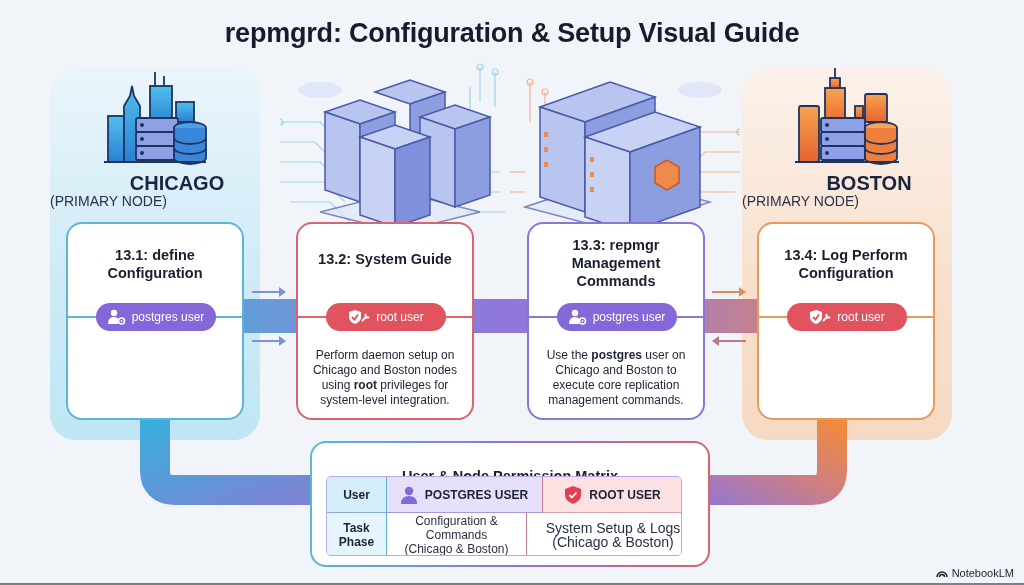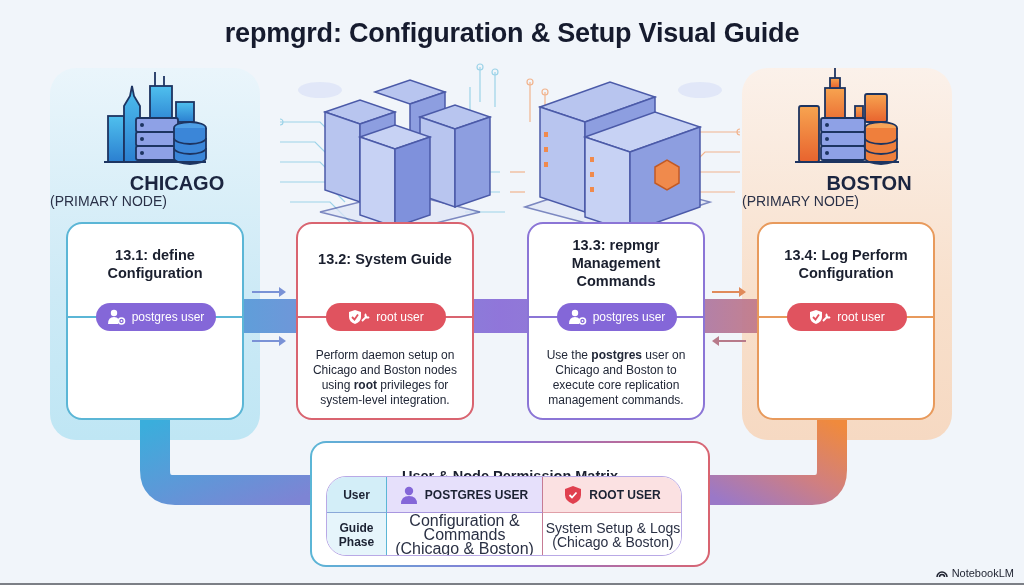--- a/index.html
+++ b/index.html
@@ -105,32 +105,32 @@
     border: 2px solid transparent;
     background-image: linear-gradient(#fff,#fff), linear-gradient(90deg, #5bb6d6, #8b75d6, #d96470);
     background-origin: border-box; background-clip: padding-box, border-box;
   }
   .matrix-title {
     position: absolute; left: 0; right: 0; top: 9px; text-align: center;
     font-size: 14.5px; font-weight: bold; color: #1a1f2e; margin-top: 16px;
   }
   .mx-table {
     position: absolute; left: 14px; top: 33px; width: 356px; height: 80px;
-    border-radius: 20px; overflow: hidden;
+    border-radius: 5px; overflow: hidden;
     border: 1.5px solid #b9a9e6;
   }
   .mx-cell {
     position: absolute; display: flex; align-items: center; justify-content: center;
     text-align: center;
   }
   .mx-h0 { left: 0; top: 0; width: 60px; height: 36px; background: #d3eef8; border-right: 1.5px solid #5bb6d6; border-bottom: 1.5px solid #8aa8d8; font-size: 12px; font-weight: bold; }
   .mx-h1 { left: 60px; top: 0; width: 156px; height: 36px; background: #e6e0fb; border-right: 1.5px solid #c67b94; border-bottom: 1.5px solid #a897e0; font-size: 12px; font-weight: bold; gap: 8px; }
   .mx-h2 { left: 216px; top: 0; width: 140px; height: 36px; background: #fbe1e2; border-bottom: 1.5px solid #e0a0a8; font-size: 12px; font-weight: bold; gap: 8px; }
   .mx-r0 { left: 0; top: 36px; width: 60px; height: 44px; background: #e6f5fb; border-right: 1.5px solid #5bb6d6; font-size: 12px; font-weight: bold; line-height: 14px; }
-  .mx-r1 { left: 60px; top: 36px; width: 156px; height: 44px; background: #fff; border-right: 1.5px solid #c67b94; font-size: 16px; line-height: 14px; color: #2a3044; }
+  .mx-r1 { left: 60px; top: 36px; width: 140px; height: 44px; background: #fff; border-right: 1.5px solid #c67b94; font-size: 12px; line-height: 14px; color: #2a3044; }
   .mx-r2 { left: 216px; top: 36px; width: 140px; height: 44px; background: #fff; font-size: 14px; line-height: 14px; color: #2a3044; }
 
   .brand {
     position: absolute; right: 10px; bottom: 6px; font-size: 11px; color: #1e2230;
     display: flex; align-items: center; gap: 4px;
   }
   .bottom-rule { position: absolute; left: 0; right: 0; bottom: 0; height: 2px; background: #7c7f86; }
   .illus { position: absolute; }
 </style>
 </head>
@@ -387,21 +387,21 @@
     </div>
     <div class="mx-cell mx-h2">
       <svg width="16" height="18" viewBox="0 0 16 18">
           <path d="M8 0 L16 3 L16 9 Q16 15 8 18 Q0 15 0 9 L0 3 Z" fill="#e0404f"></path>
           <path d="M4.5 9 L7 11.5 L11.5 6.5" stroke="#fff" stroke-width="1.8" fill="none"></path>
         </svg>
       <span>ROOT USER</span>
     </div>
     <div class="mx-cell mx-r0">
       <div>
-          <div>Guide</div>
+          <div>Task</div>
           <div>Phase</div>
         </div>
     </div>
     <div class="mx-cell mx-r1">
       <div>
           <div>Configuration &amp; Commands</div>
           <div>(Chicago &amp; Boston)</div>
         </div>
     </div>
     <div class="mx-cell mx-r2">

